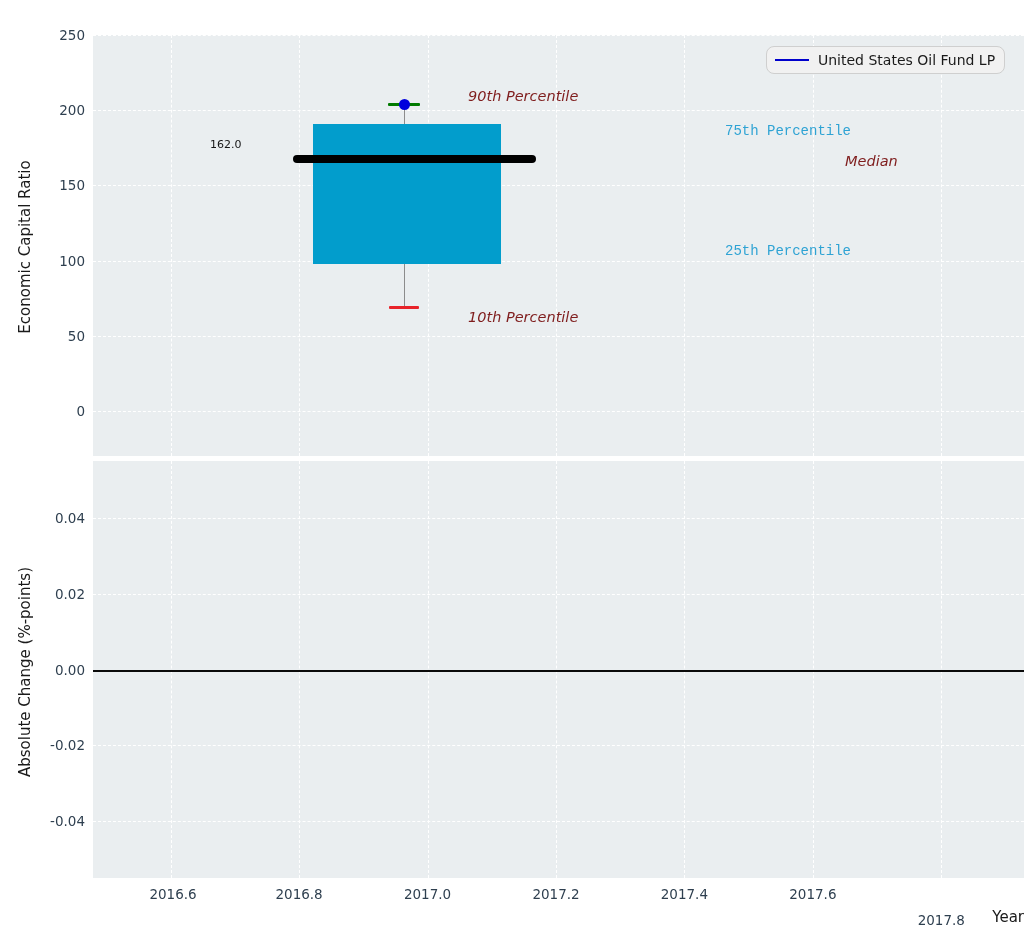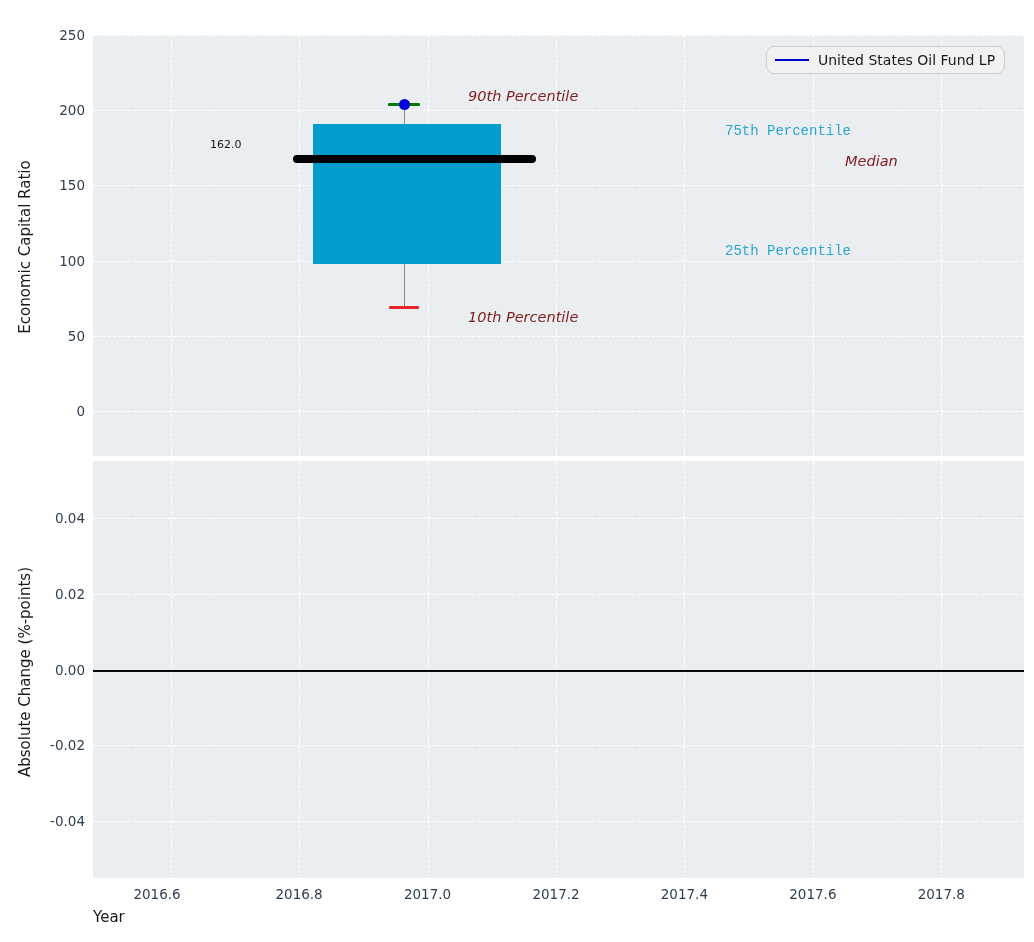--- a/index.html
+++ b/index.html
@@ -97,21 +97,21 @@
     width: 420px;
   }
   #ylabel-bottom {
     left: -185px; top: 663px;
     width: 420px;
   }
   .xlabel {
     position: absolute;
     left: 93px; top: 908px;
     width: 931px;
-    text-align: left;
+    text-align: right;
     font-size: 15px;
     color: #1a1a1a;
   }
 
   
   .box-rect {
     position: absolute;
     background: #029dcc;
   }
   .median-line {
@@ -274,27 +274,27 @@
     <div class="ytick" style="top:335.7px;">50</div>
     <div class="ytick" style="top:410.9px;">0</div>
 
     <div class="ytick" style="top:517.8px;">0.04</div>
     <div class="ytick" style="top:593.6px;">0.02</div>
     <div class="ytick" style="top:669.5px;">0.00</div>
     <div class="ytick" style="top:745.4px;">-0.02</div>
     <div class="ytick" style="top:821.2px;">-0.04</div>
   </div>
 
-  <div class="xtick" style="left:157px;">2016.6</div>
+  <div class="xtick" style="left:173px;">2016.6</div>
   <div class="xtick" style="left:299.1px;">2016.8</div>
   <div class="xtick" style="left:427.5px;text-align:center;">2017.0</div>
   <div class="xtick" style="left:556.0px;">2017.2</div>
   <div class="xtick" style="left:684.4px;">2017.4</div>
   <div class="xtick" style="left:812.9px;">2017.6</div>
-  <div class="xtick" style="left:941.3px;">2017.8</div>
+  <div class="xtick" style="left:941.3px;margin-top:26px;">2017.8</div>
 
   <div class="ylabel" id="ylabel-top">Economic Capital Ratio</div>
   <div class="ylabel" id="ylabel-bottom">Absolute Change (%-points)</div>
   <div class="xlabel">Year</div>
 
   <div class="legend-box">
     <span class="legend-swatch"></span>
     <span class="legend-text">United States Oil Fund LP</span>
   </div>
 

